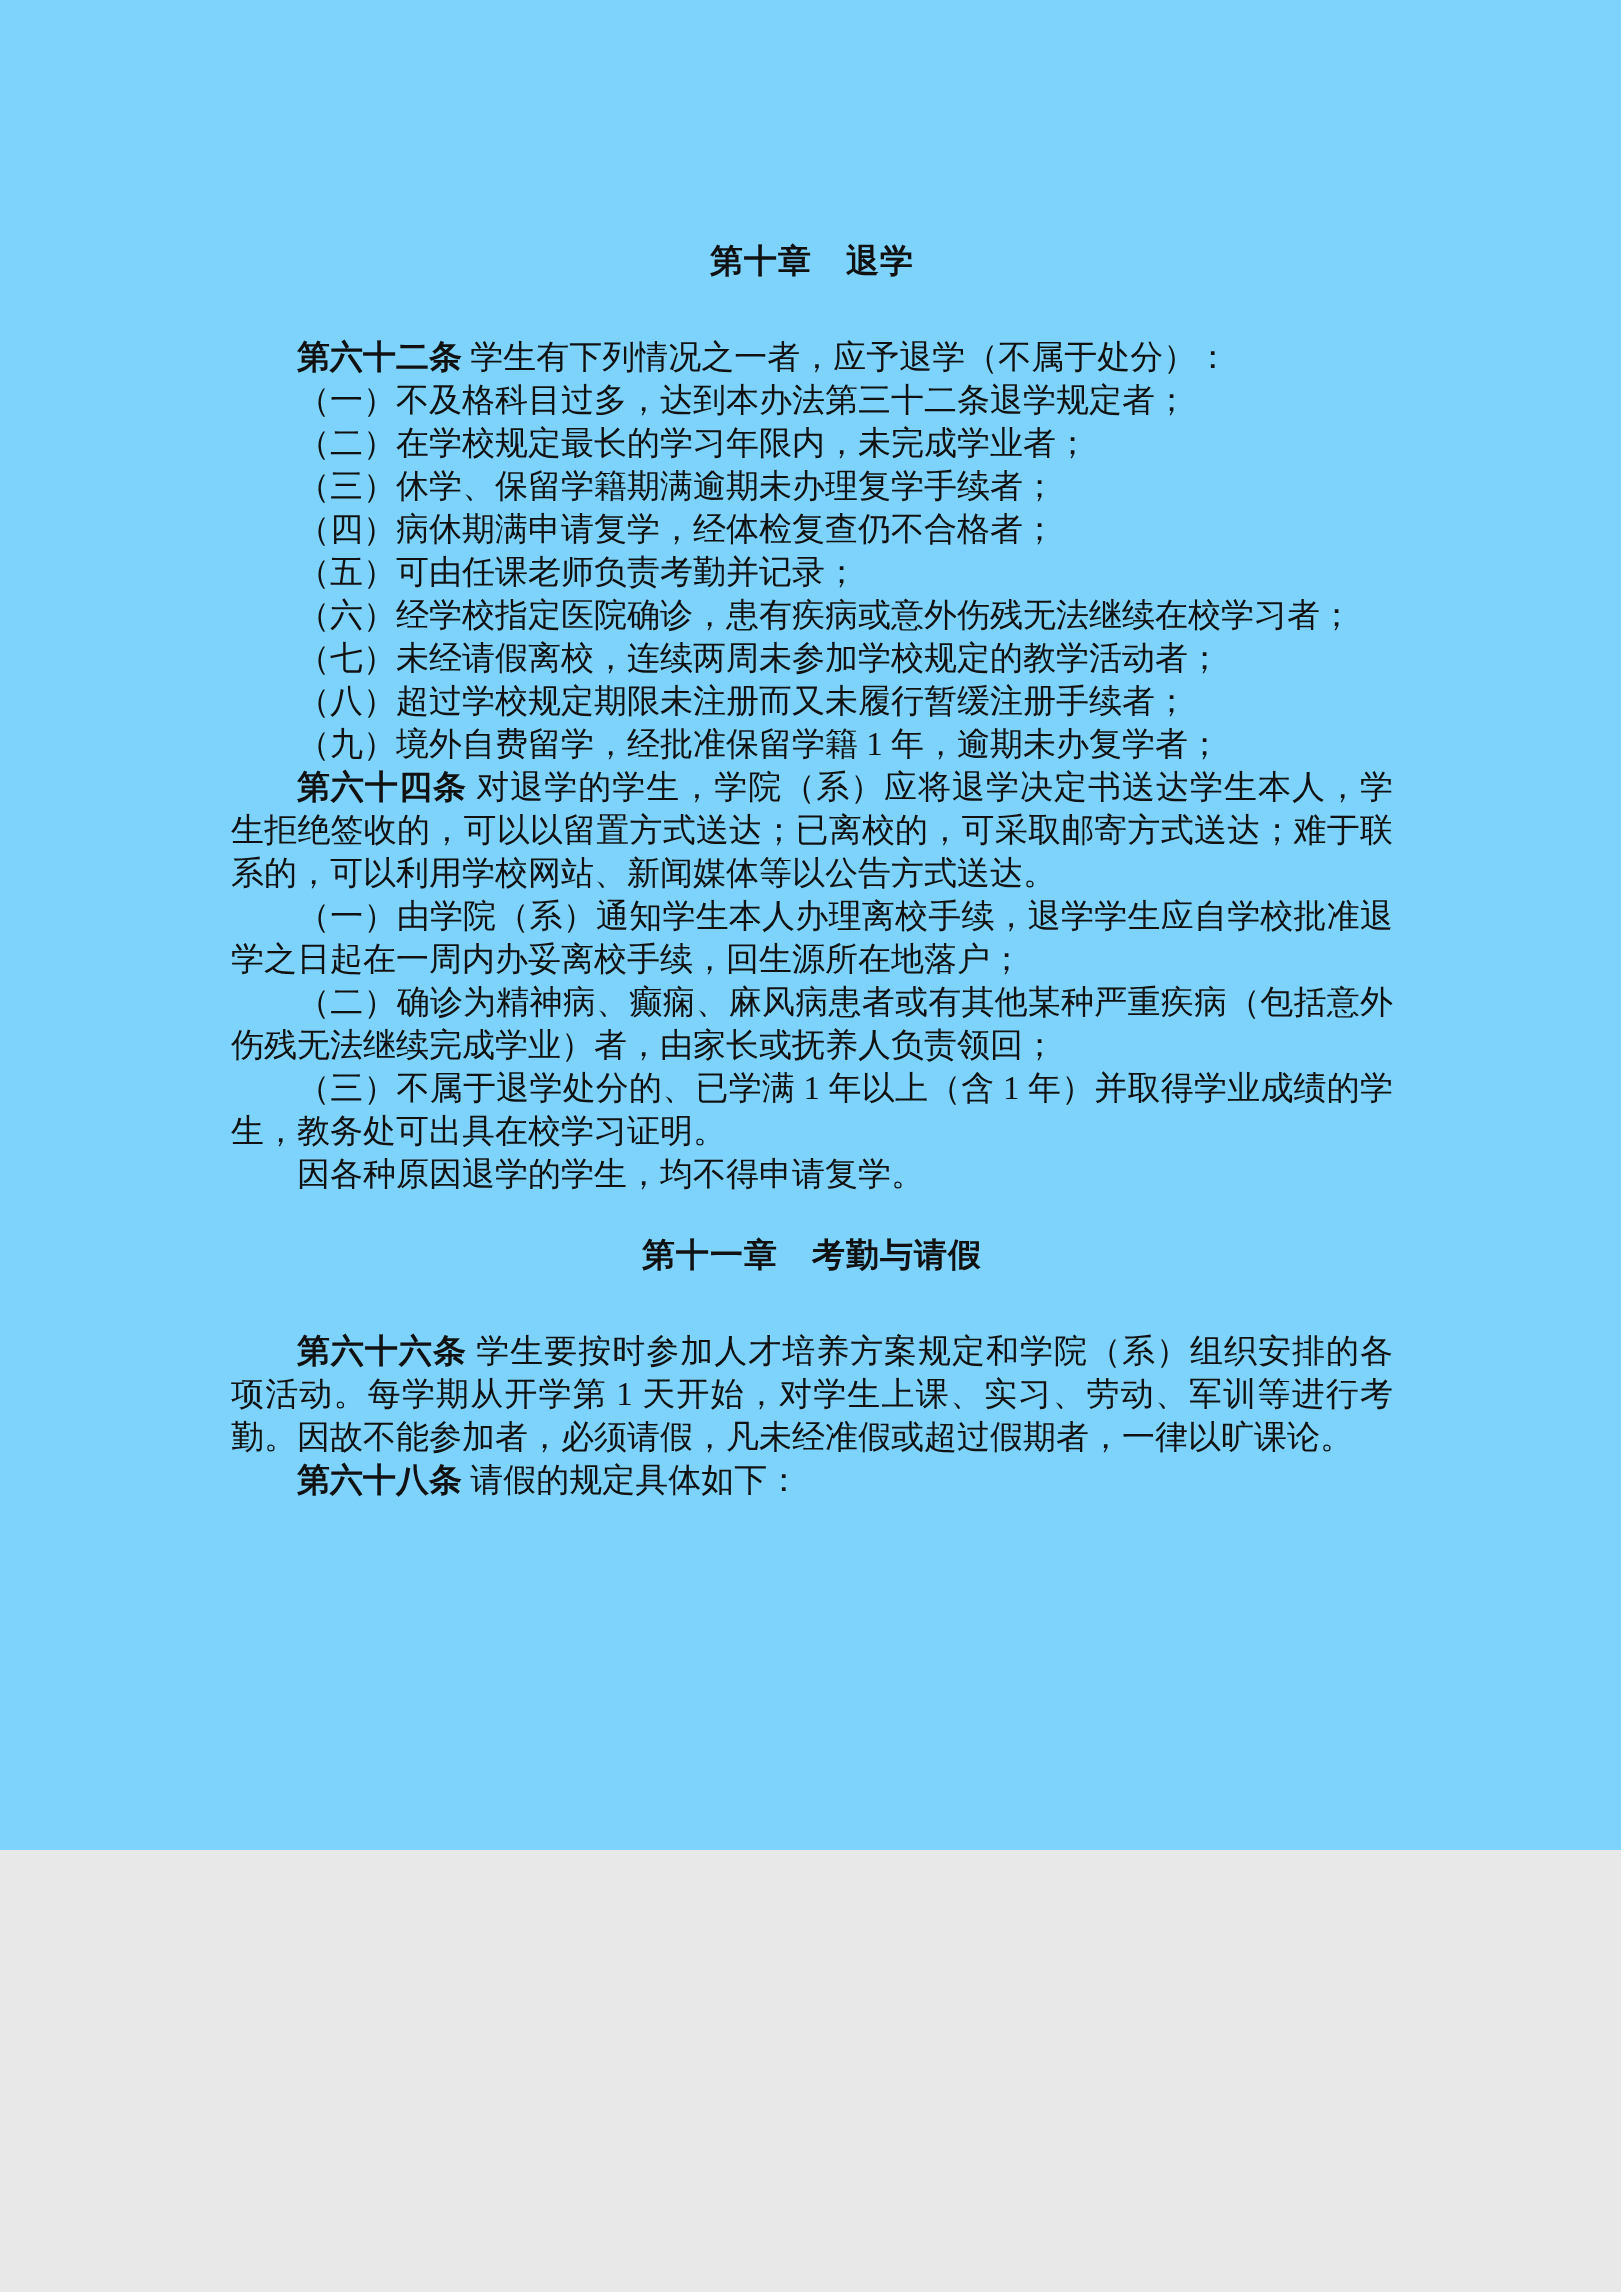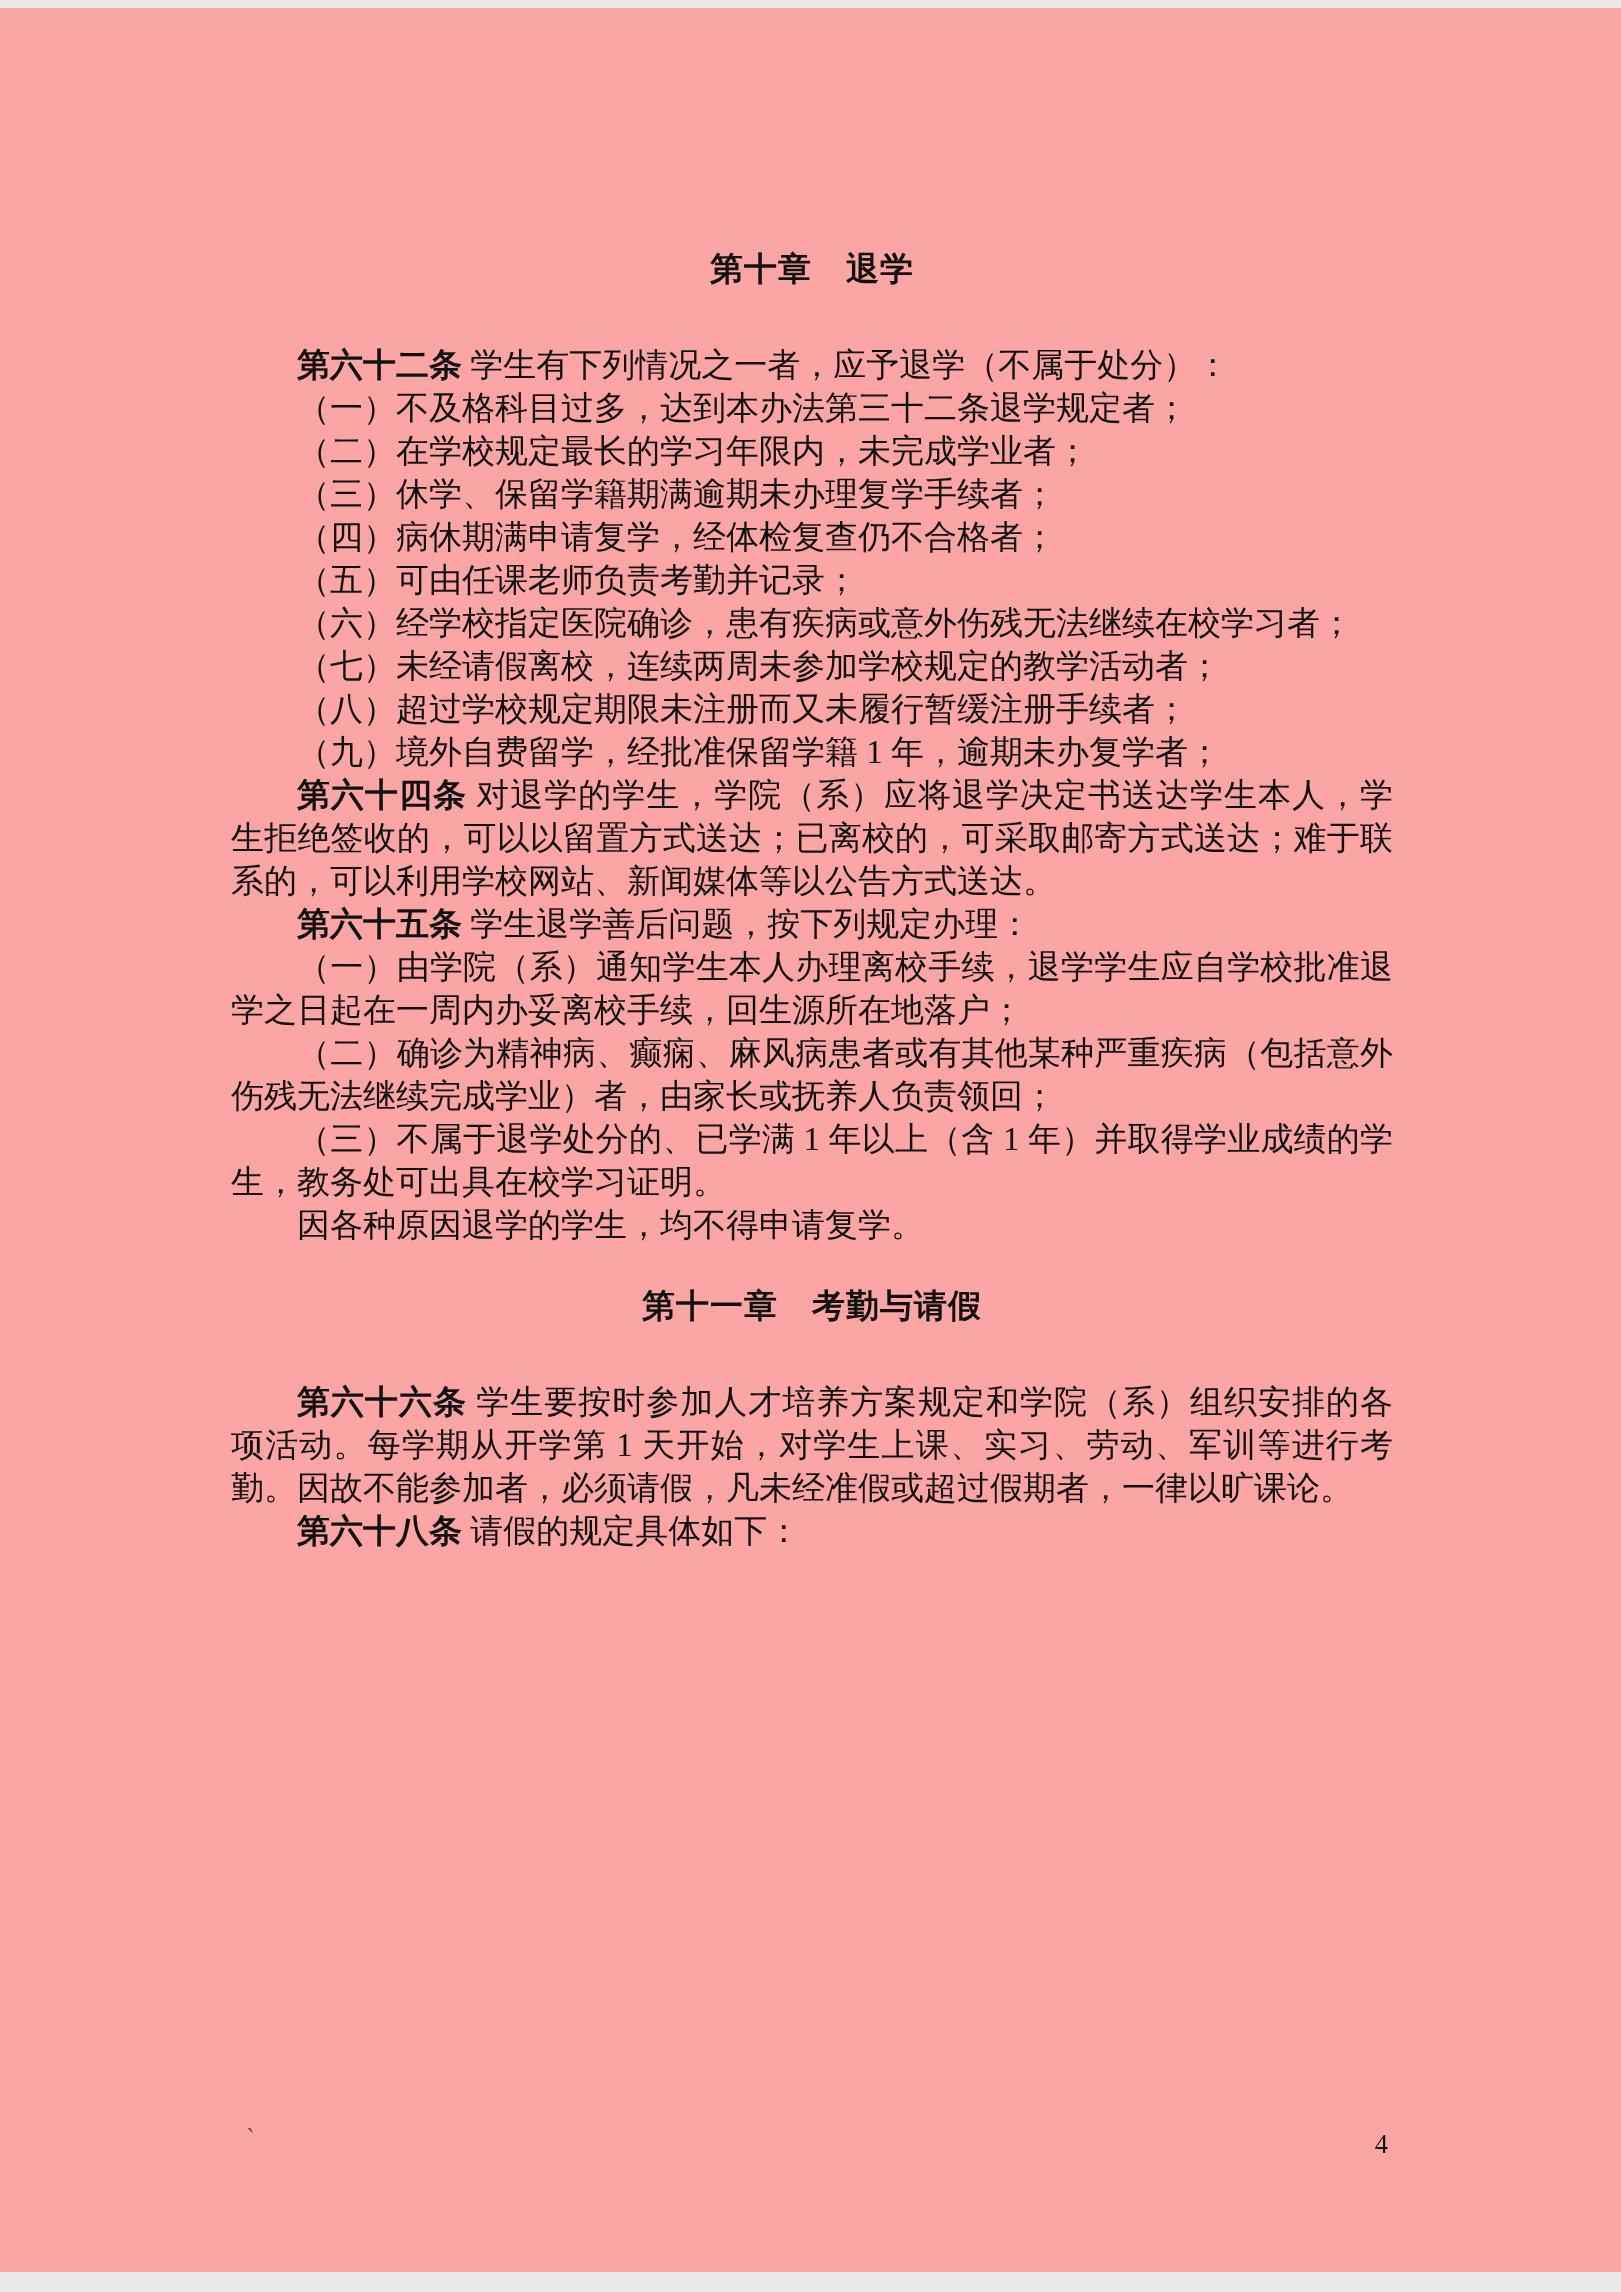--- a/index.html
+++ b/index.html
@@ -3,23 +3,23 @@
 <meta charset="utf-8">
 <style>
   html, body {
     margin: 0;
     padding: 0;
     background: #e8e8e8;
   }
   .page {
     position: relative;
     width: 1621px;
-    height: 2264px;
-    margin: 8px auto;
-    background: #fca5a5;
+    height: 1850px;
+    margin: 0 auto;
+    background: #7dd3fc;
     color: #111111;
     font-family: "Liberation Serif", "DejaVu Serif", serif;
     overflow: hidden;
   }
   .content {
     position: absolute;
     left: 231px;
     top: 241px;
     width: 1162px;
   }
@@ -69,21 +69,20 @@
       <p class="para">（一）不及格科目过多，达到本办法第三十二条退学规定者；</p>
       <p class="para">（二）在学校规定最长的学习年限内，未完成学业者；</p>
       <p class="para">（三）休学、保留学籍期满逾期未办理复学手续者；</p>
       <p class="para">（四）病休期满申请复学，经体检复查仍不合格者；</p>
       <p class="para">（五）可由任课老师负责考勤并记录；</p>
       <p class="para">（六）经学校指定医院确诊，患有疾病或意外伤残无法继续在校学习者；</p>
       <p class="para">（七）未经请假离校，连续两周未参加学校规定的教学活动者；</p>
       <p class="para">（八）超过学校规定期限未注册而又未履行暂缓注册手续者；</p>
       <p class="para">（九）境外自费留学，经批准保留学籍 1 年，逾期未办复学者；</p>
       <p class="para"><b>第六十四条</b> 对退学的学生，学院（系）应将退学决定书送达学生本人，学生拒绝签收的，可以以留置方式送达；已离校的，可采取邮寄方式送达；难于联系的，可以利用学校网站、新闻媒体等以公告方式送达。</p>
-      <p class="para"><b>第六十五条</b> 学生退学善后问题，按下列规定办理：</p>
       <p class="para">（一）由学院（系）通知学生本人办理离校手续，退学学生应自学校批准退学之日起在一周内办妥离校手续，回生源所在地落户；</p>
       <p class="para">（二）确诊为精神病、癫痫、麻风病患者或有其他某种严重疾病（包括意外伤残无法继续完成学业）者，由家长或抚养人负责领回；</p>
       <p class="para">（三）不属于退学处分的、已学满 1 年以上（含 1 年）并取得学业成绩的学生，教务处可出具在校学习证明。</p>
       <p class="para">因各种原因退学的学生，均不得申请复学。</p>
       <div class="chapter-heading" style="margin-top: 39px;">第十一章　考勤与请假</div>
       <p class="para"><b>第六十六条</b> 学生要按时参加人才培养方案规定和学院（系）组织安排的各项活动。每学期从开学第 1 天开始，对学生上课、实习、劳动、军训等进行考勤。因故不能参加者，必须请假，凡未经准假或超过假期者，一律以旷课论。</p>
       <p class="para"><b>第六十八条</b> 请假的规定具体如下：</p>
     </div>
   <span class="stray-mark">`</span>
   <span class="page-number">4</span>

